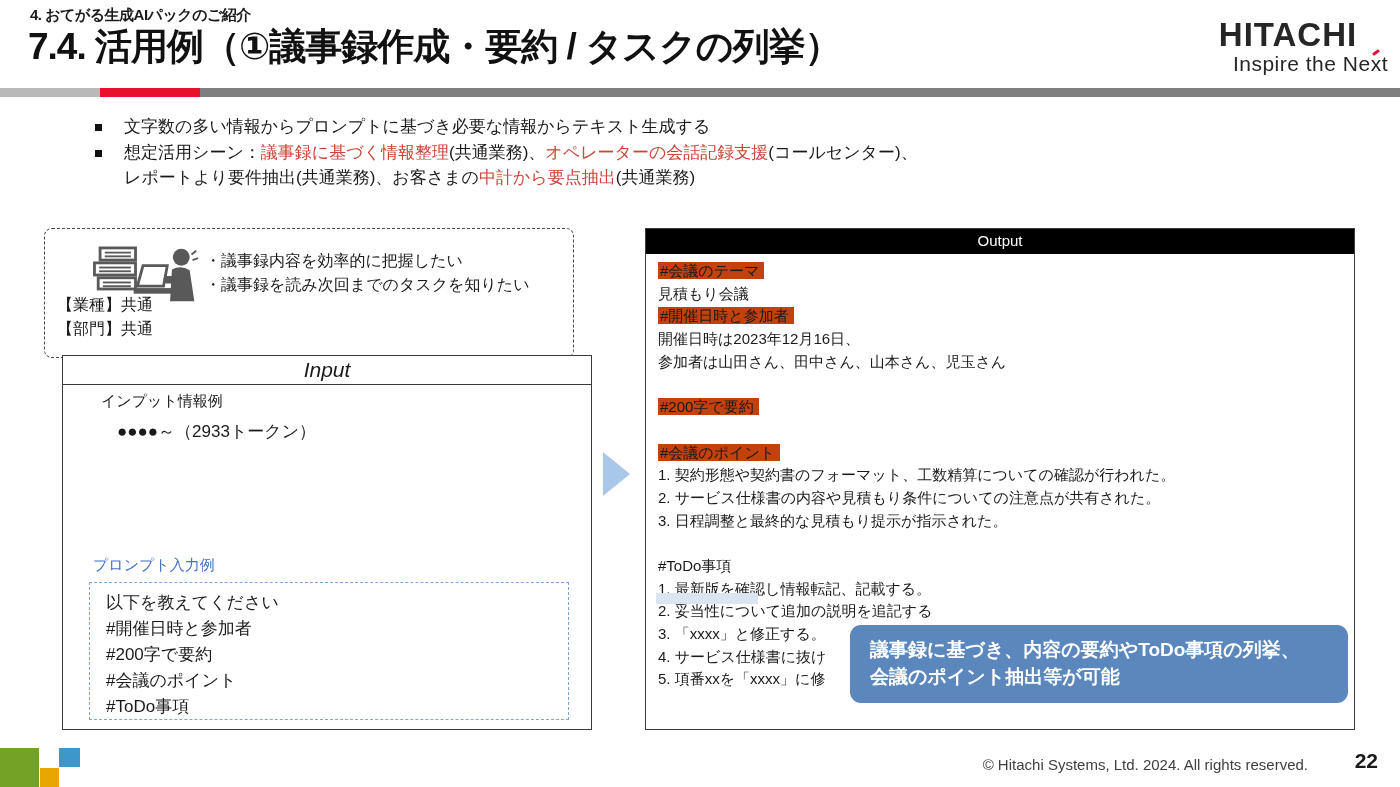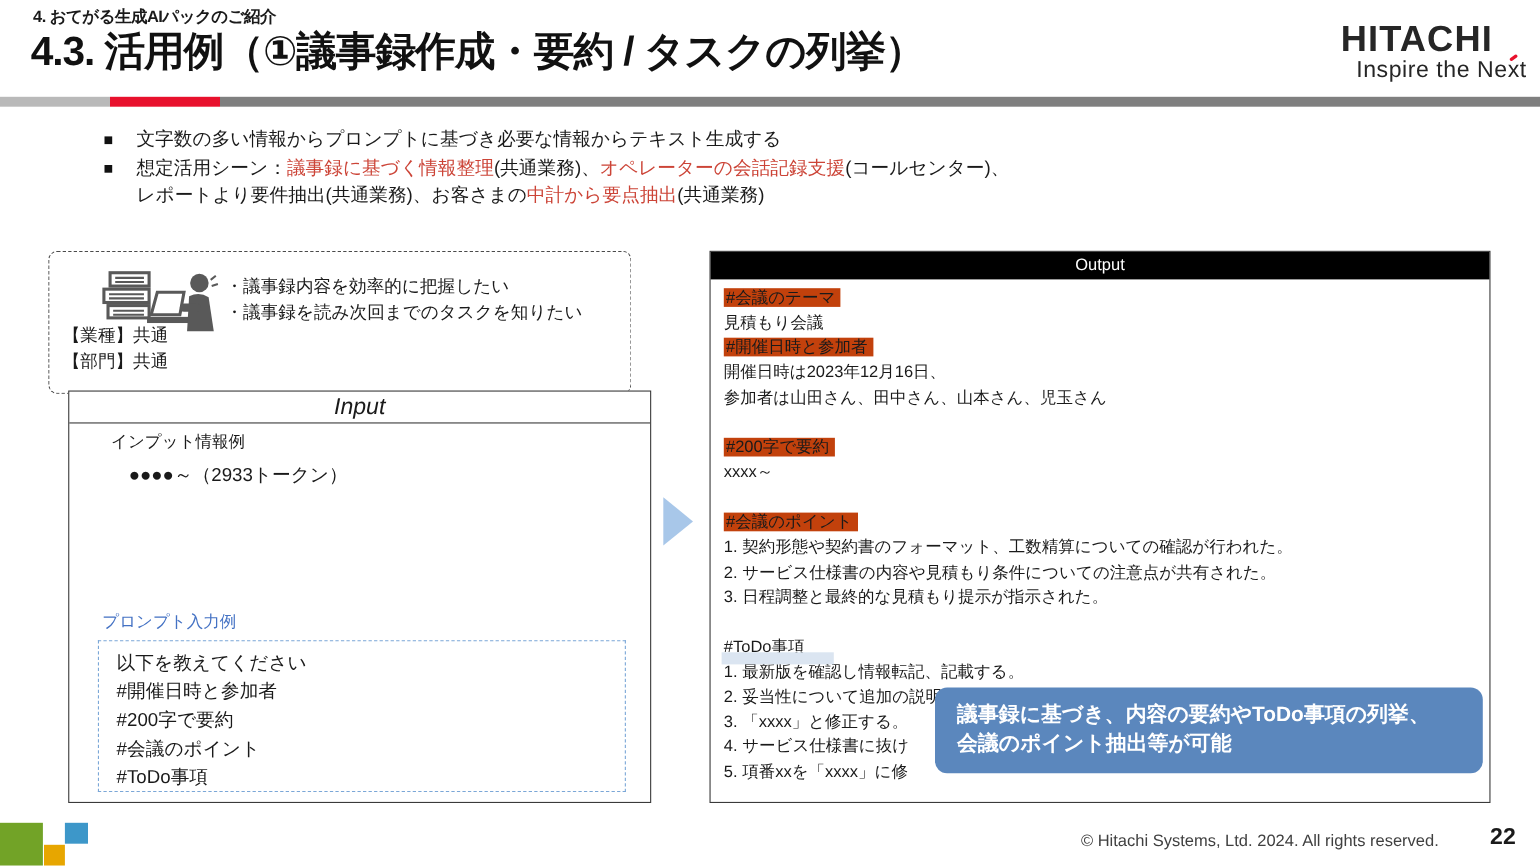--- a/index.html
+++ b/index.html
@@ -68,21 +68,21 @@
   .sq-green { left:0; top:748px; width:39px; height:39px; background:#72a327; }
   .sq-orange { left:40px; top:768px; width:19px; height:19px; background:#e7a600; }
   .sq-blue { left:59px; top:748px; width:21px; height:19px; background:#3d97c9; }
 </style>
 </head>
 <body>
 
 <div class="slide">
 
   <div class="eyebrow">4. おてがる生成AIパックのご紹介</div>
-  <div class="title">4.3. 活用例（①議事録作成・要約 / タスクの列挙）</div>
+  <div class="title">7.4. 活用例（①議事録作成・要約 / タスクの列挙）</div>
   <div class="logo">
     <div class="logo-brand">HITACHI</div>
     <div class="logo-tagline">
       <span>Inspire the Next</span>
       <span class="logo-accent"></span>
     </div>
   </div>
   <div class="bar"></div>
 
   <div class="intro">
@@ -149,21 +149,20 @@
   <div class="output-panel">
     <div class="output-header">Output</div>
     <div class="output-body">
       <div class="out-line"><span class="tag">#会議のテーマ</span></div>
       <div class="out-line">見積もり会議</div>
       <div class="out-line"><span class="tag">#開催日時と参加者</span></div>
       <div class="out-line">開催日時は2023年12月16日、</div>
       <div class="out-line">参加者は山田さん、田中さん、山本さん、児玉さん</div>
       <div class="out-line"></div>
       <div class="out-line"><span class="tag">#200字で要約</span></div>
-      <div class="out-line">xxxx～</div>
       <div class="out-line"></div>
       <div class="out-line"><span class="tag">#会議のポイント</span></div>
       <div class="out-line">1. 契約形態や契約書のフォーマット、工数精算についての確認が行われた。</div>
       <div class="out-line">2. サービス仕様書の内容や見積もり条件についての注意点が共有された。</div>
       <div class="out-line">3. 日程調整と最終的な見積もり提示が指示された。</div>
       <div class="out-line"></div>
       <div class="out-line">#ToDo事項</div>
       <div class="out-line">1. 最新版を確認し情報転記、記載する。</div>
       <div class="out-line">2. 妥当性について追加の説明を追記する</div>
       <div class="out-line">3. 「xxxx」と修正する。</div>

